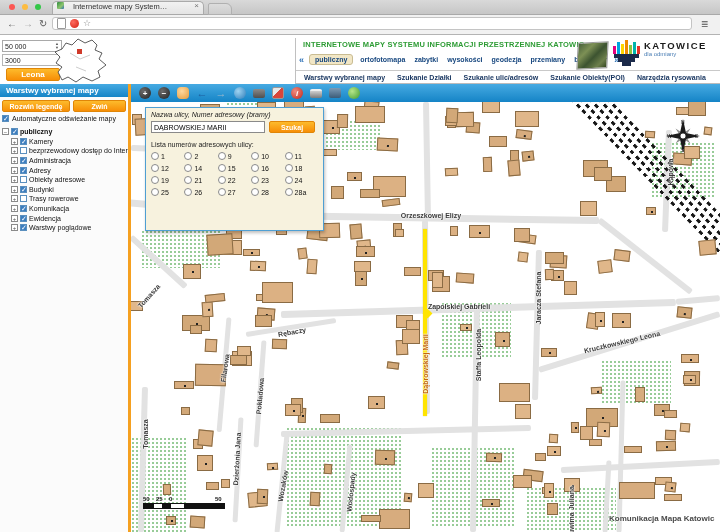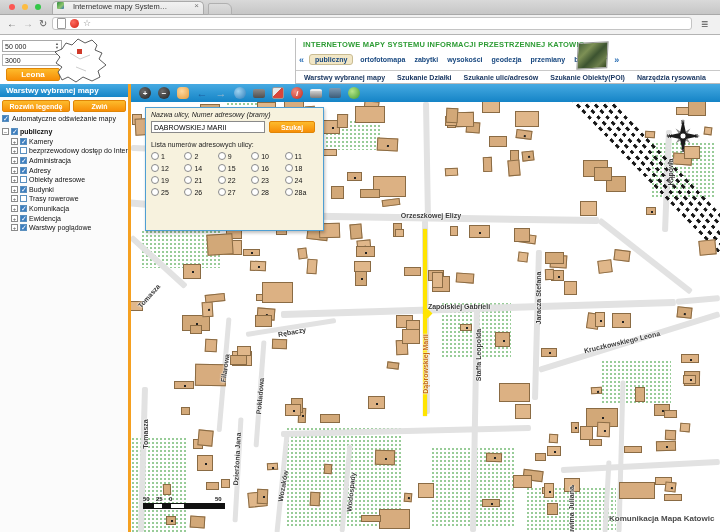--- a/index.html
+++ b/index.html
@@ -183,20 +183,42 @@
         <span class="theme-tab">wysokości</span>
         <span class="theme-tab">geodezja</span>
         <span class="theme-tab">przemiany</span>
         <span class="theme-tab">bez barier</span>
       </span>
     <span class="arrowbtn">»</span>
   </div>
 
   <div class="abs aerial"></div>
 
+  <div class="abs logo">
+    <div>
+      <div class="logo-bars">
+        <span style="height:8px;background:#e5007d"></span>
+          <span style="height:12px;background:#00a3e0"></span>
+        <span style="height:10px;background:#ffd500"></span>
+          <span style="height:14px;background:#f08a00"></span>
+        <span style="height:9px;background:#8dc63f"></span>
+          <span style="height:12px;background:#00b5ad"></span>
+        <span style="height:8px;background:#e5332a"></span>
+      </div>
+      <div class="logo-steps">
+          <b style="width:25px"></b>
+          <b style="width:17px"></b>
+          <b style="width:9px"></b>
+        </div>
+    </div>
+    <div>
+      <div class="logo-name">KATOWICE</div>
+      <div class="logo-tag">dla odmiany</div>
+    </div>
+  </div>
 
   <div class="abs subnav" id="subnav">
       <span>Warstwy wybranej mapy</span>
       <span>Szukanie Działki</span>
       <span>Szukanie ulic/adresów</span>
       <span>Szukanie Obiekty(POI)</span>
       <span>Narzędzia rysowania</span>
     </div>
 
   <div class="abs bluebar sb-header">Warstwy wybranej mapy</div>

